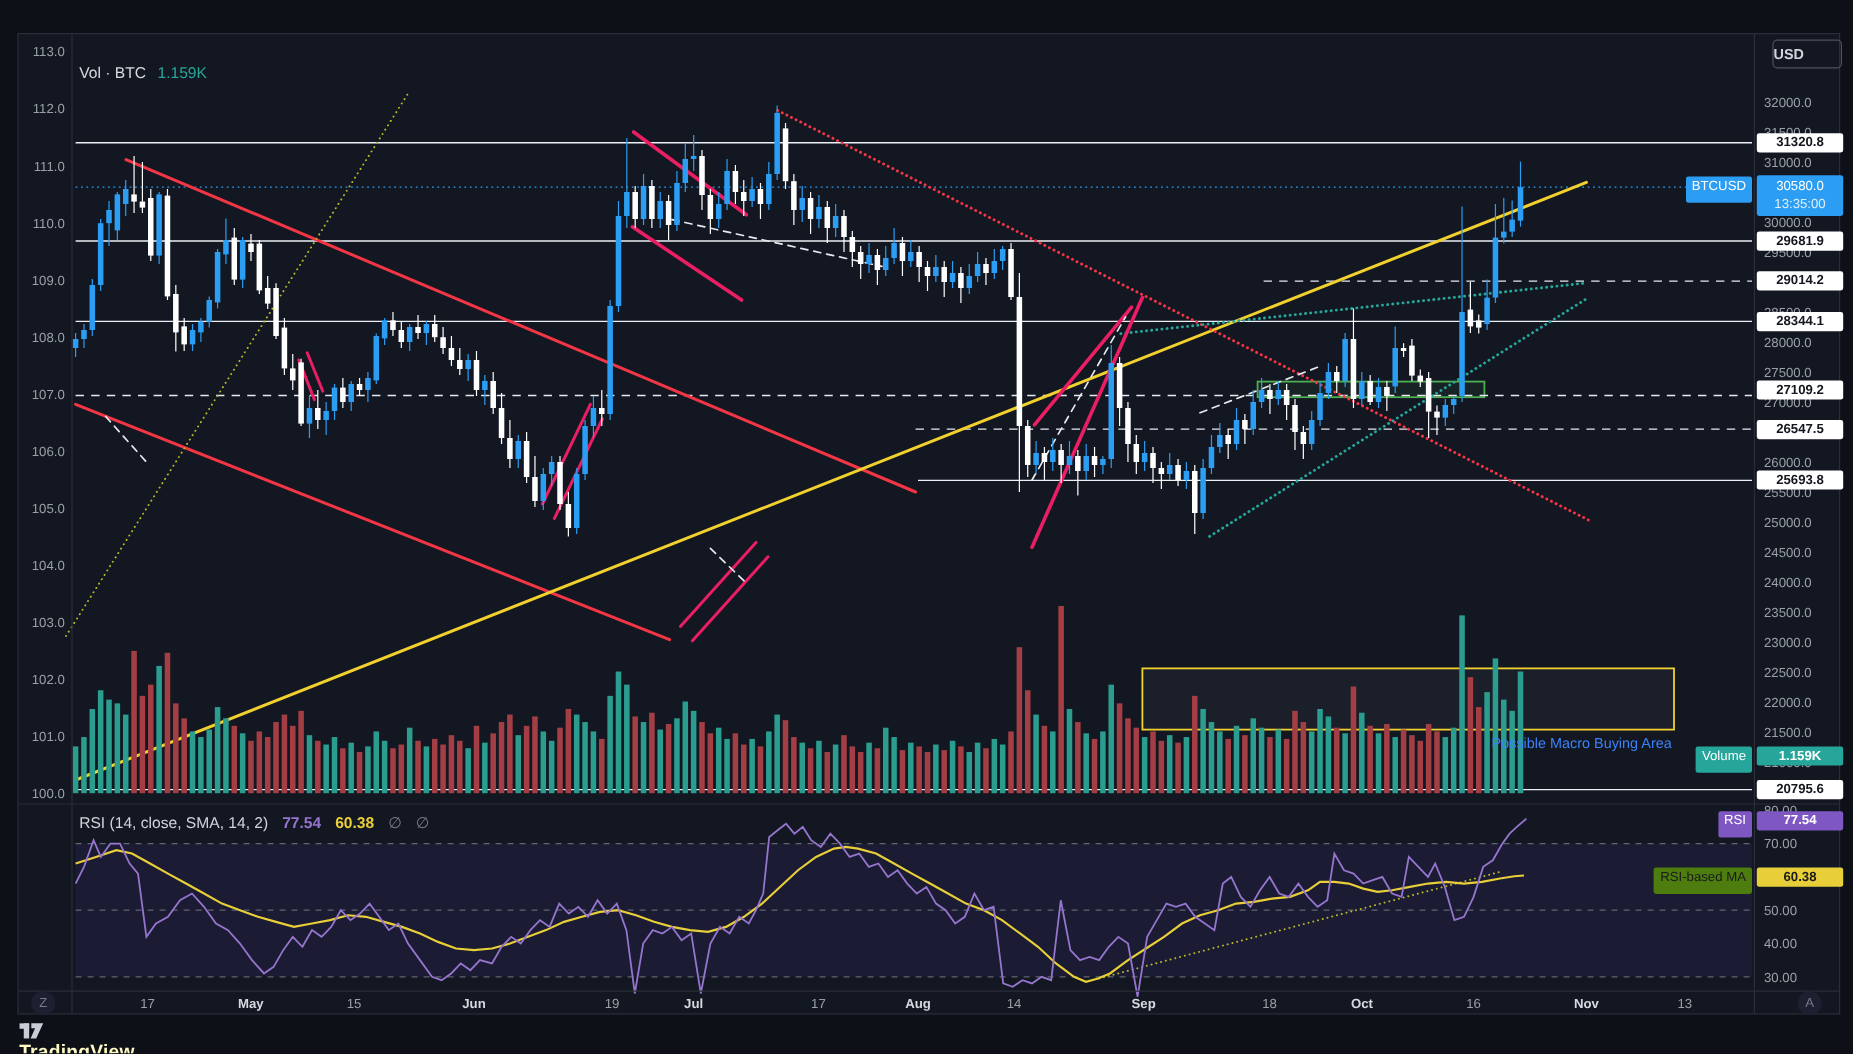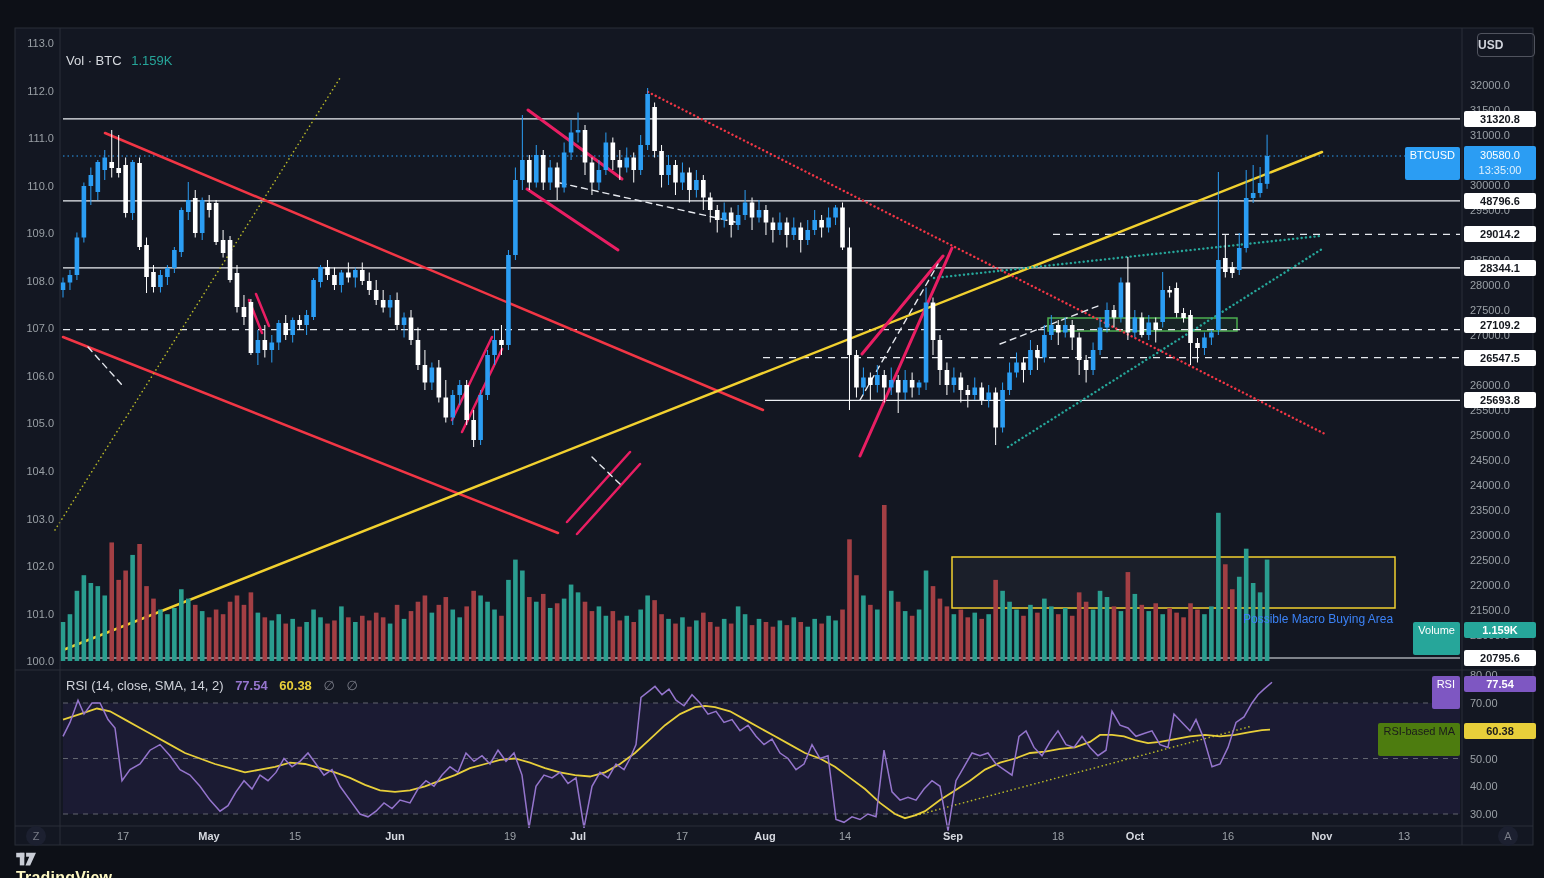--- a/index.html
+++ b/index.html
@@ -17,21 +17,21 @@
   .rsi-v{color:#9575cd;font-weight:bold;margin-left:8px;}
   .rsi-ma{color:#e8cf3a;font-weight:bold;margin-left:8px;}
   .rsi-nil{color:#787b86;margin-left:8px;}
   .usd-btn{position:absolute;left:1477px;top:33px;width:56px;height:22px;border:1px solid #50535e;
            border-radius:4px;color:#d1d4dc;font-size:12px;font-weight:bold;text-align:left;line-height:22px;}
   .circ{position:absolute;width:20px;height:20px;border-radius:50%;background:#1c2030;color:#787b86;
         font-size:11px;text-align:center;line-height:20px;}
   .logo{position:absolute;left:16px;top:851px;display:flex;align-items:flex-start;color:#fef9c3;flex-direction:column;}
   .logo-mark{width:22px;height:18px;margin-right:7px;}
   .logo-text{font-size:16px;font-weight:bold;letter-spacing:.2px;}
-  .tag{position:absolute;height:33px;font-size:11px;line-height:17px;padding:0 5px;border-radius:2px;color:#fff;margin-left:18px;}
+  .tag{position:absolute;height:22px;font-size:11px;line-height:17px;padding:0 5px;border-radius:2px;color:#fff;margin-left:18px;}
   .tag.btc{background:#2b9df3;right:84px;top:147px;}
   .tag.vol{background:#26a69a;right:84px;top:622px;}
   .tag.rsi{background:#7e57c2;right:84px;top:676px;text-align:center;}
   .tag.ma{background:#4d7c0f;color:#1b1b1b;right:84px;top:723px;}
   .pricebox{position:absolute;left:1464px;width:72px;text-align:center;font-size:11px;border-radius:2px;}
   .pb-accent{background:#2b9df3;color:#fff;top:146px;padding:2px 0;line-height:15px;}
   .macro-label{position:absolute;left:1243px;top:612px;font-size:12px;color:#3b82f6;}
   .axis-price-label{position:absolute;left:1464px;width:72px;height:16px;background:#fff;color:#14171e;
         font-size:11px;font-weight:bold;text-align:center;line-height:16px;border-radius:2px;}
   .axis-val{position:absolute;left:1464px;width:72px;height:16px;font-size:11px;font-weight:bold;
@@ -690,21 +690,21 @@
 
 <div class="pricebox pb-accent">
   <div>30580.0</div>
   <div style="opacity:.85">13:35:00</div>
 </div>
 
 <div class="macro-label">Possible Macro Buying Area</div>
 
 <div id="axis-labels">
       <div class="axis-price-label" style="top: 110.96px;">31320.8</div>
-      <div class="axis-price-label" style="top: 192.905px;">48796.6</div>
+      <div class="axis-price-label" style="top: 192.905px;">29681.9</div>
       <div class="axis-price-label" style="top: 259.795px;">28344.1</div>
       <div class="axis-price-label" style="top: 226.29px;">29014.2</div>
       <div class="axis-price-label" style="top: 317px;">27109.2</div>
       <div class="axis-price-label" style="top: 349.625px;">26547.5</div>
       <div class="axis-price-label" style="top: 392.31px;">25693.8</div>
       <div class="axis-price-label" style="top: 650px;">20795.6</div>
       <div class="axis-val" style="top: 622px; background: rgb(38, 166, 154); color: rgb(255, 255, 255);">1.159K</div>
       <div class="axis-val" style="top: 676px; background: rgb(126, 87, 194); color: rgb(255, 255, 255);">77.54</div>
       <div class="axis-val" style="top: 723px; background: rgb(232, 207, 58); color: rgb(27, 27, 27);">60.38</div>
     </div>

